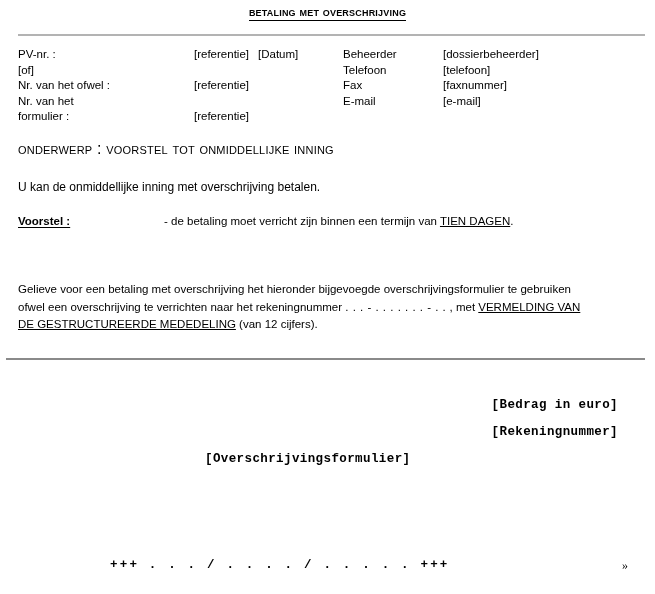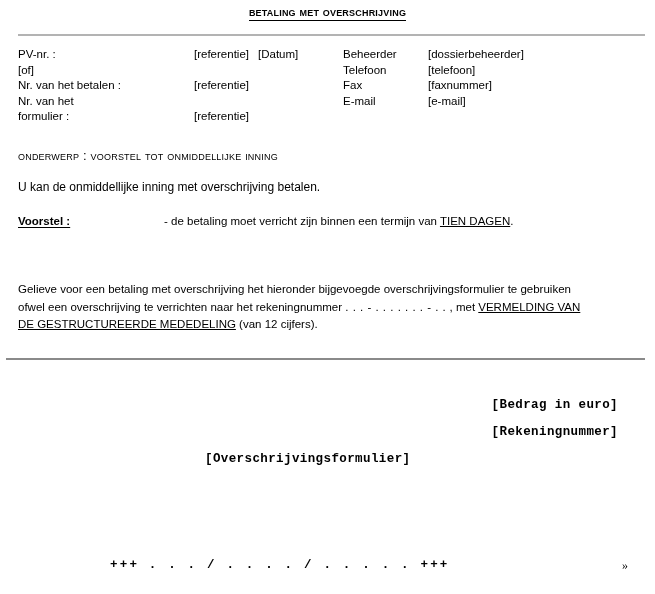--- a/index.html
+++ b/index.html
@@ -72,28 +72,28 @@
   .ref-row {
     position: relative;
     height: 15.5px;
     white-space: nowrap;
     padding-left: 8px;
   }
   .c-label   { position: absolute; left: 0px;   top: 0; }
   .c-value   { position: absolute; left: 128px; top: 0; margin-left: 48px; }
   .c-date    { position: absolute; left: 240px; top: 0; }
   .c-rlabel  { position: absolute; left: 325px; top: 0; }
-  .c-rvalue  { position: absolute; left: 410px; top: 0; }
+  .c-rvalue  { position: absolute; left: 425px; top: 0; }
 
   
   .subject {
     position: absolute;
     left: 18px;
-    top: 148px;
-    font-size: 13px;
+    top: 140px;
+    font-size: 16px;
     font-variant: small-caps;
     text-transform: lowercase;
     letter-spacing: 0.2px;
     white-space: nowrap;
   }
 
   
   .intro {
     position: absolute;
     left: 18px;
@@ -184,21 +184,21 @@
 
     <div class="ref-row">
       <span class="c-label">[of]</span>
       <span class="c-value"></span>
       <span class="c-date"></span>
       <span class="c-rlabel">Telefoon</span>
       <span class="c-rvalue">[telefoon]</span>
     </div>
 
     <div class="ref-row">
-      <span class="c-label">Nr. van het betalen :</span>
+      <span class="c-label">Nr. van het ofwel :</span>
       <span class="c-value">[referentie]</span>
       <span class="c-date"></span>
       <span class="c-rlabel">Fax</span>
       <span class="c-rvalue">[faxnummer]</span>
     </div>
 
     <div class="ref-row">
       <span class="c-label">Nr. van het</span>
       <span class="c-value"></span>
       <span class="c-date"></span>

